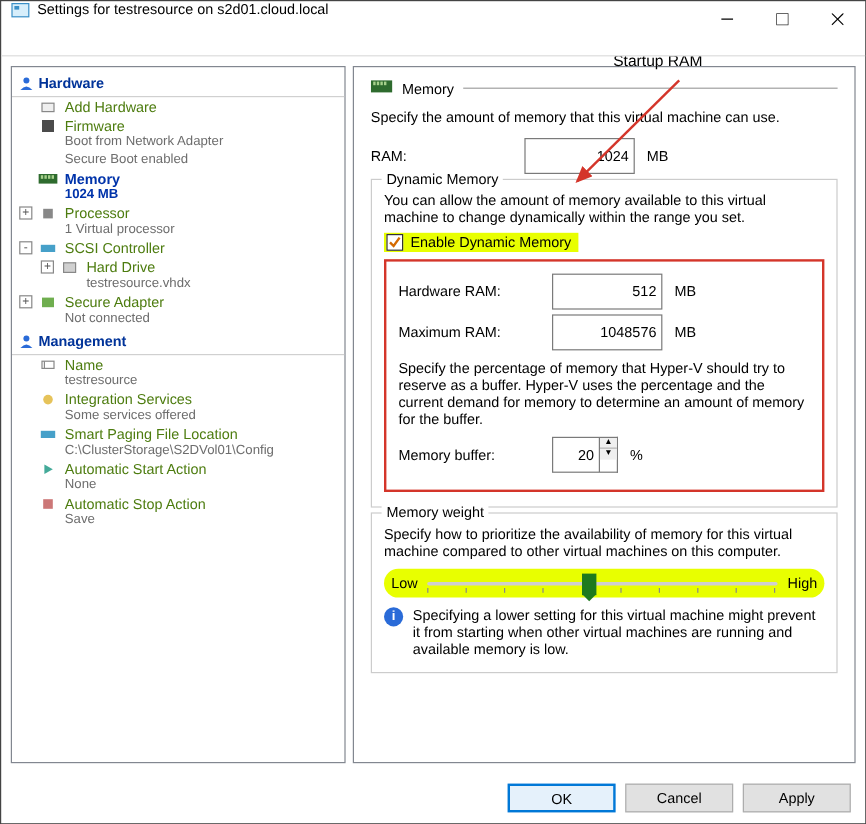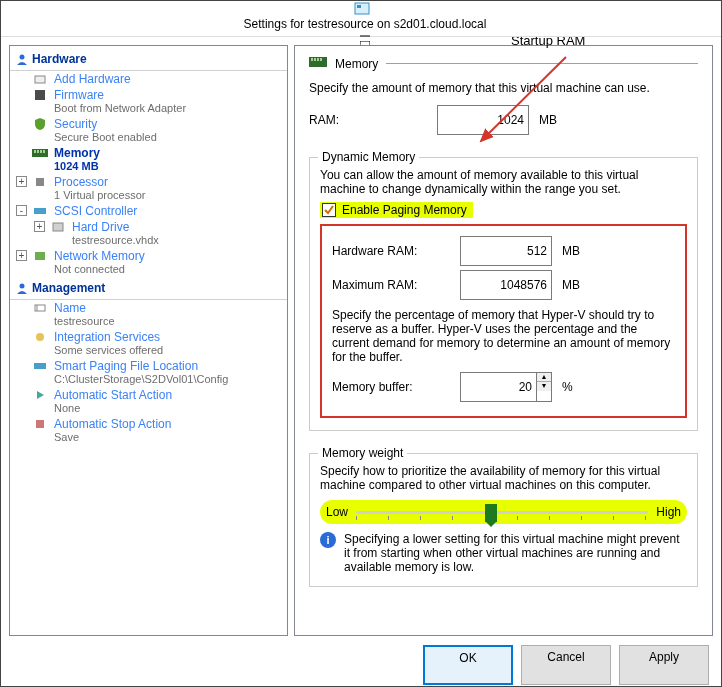--- a/index.html
+++ b/index.html
@@ -1,63 +1,63 @@
 <!DOCTYPE html>
 <html><head>
 <meta charset="utf-8">
 <style>
   * { box-sizing: border-box; font-family: "Segoe UI", Tahoma, sans-serif; font-size: 12px; }
   body { margin: 0; background: #fff; }
   .window { width: 722px; height: 687px; border: 1px solid #444; display: flex; flex-direction: column; position: relative; }
-  .titlebar { height: 36px; display: flex; align-items: center; padding: 0 0 0 8px; border-bottom: 1px solid #ddd; flex-direction: column; }
+  .titlebar { height: 46px; display: flex; padding: 0 0 0 8px; border-bottom: 1px solid #ddd; }
   .titlebar .icon-slot { width: 16px; height: 16px; margin-right: 6px; }
   .titlebar .title { flex: 1; }
   .titlebar .winbtn { width: 46px; height: 30px; display: flex; align-items: center; justify-content: center; color: #222; }
   .body { flex: 1; display: flex; padding: 8px; gap: 6px; overflow: hidden; position: relative; }
   .tree { width: 279px; border: 1px solid #828790; background: #fff; overflow-y: auto; padding: 2px 0; }
   .cat { color: #003399; font-weight: bold; padding: 4px 6px; display: flex; align-items: center; gap: 4px; border-bottom: 1px solid #d0d0d0; }
   .cat svg { flex-shrink: 0; }
   .node { padding: 1px 0 1px 22px; line-height: 14px; }
   .node.expandable { position: relative; }
   .node .row { display: flex; align-items: center; gap: 6px; }
   .node .row .nicon { width: 16px; height: 14px; flex-shrink: 0; display:flex; align-items:center; justify-content:center;}
-  .node .lbl { color: #3b82f6; }
+  .node .lbl { color: #4d7c0f; }
   .node .sub { color: #6d6d6d; font-size: 11px; padding-left: 22px; line-height: 13px; }
   .node.sel .lbl { color: #0033aa; font-weight: bold; }
   .node.sel .sub { color: #0033aa; font-weight: bold; }
   .expander { position: absolute; left: 6px; top: 2px; width: 11px; height: 11px; border: 1px solid #888; background: #fff; font-size: 10px; line-height: 9px; text-align: center; color:#555;}
   .child { padding-left: 40px; }
   .pane { flex: 1; border: 1px solid #828790; background: #fff; padding: 10px 14px; position: relative; overflow:hidden;}
   .ghead { display: flex; align-items: center; gap: 8px; margin-bottom: 10px; }
   .ghead .line { flex: 1; height: 1px; background: #a0a0a0; }
   .ghead .t { font-size: 12px; }
   .desc { margin: 4px 0 10px 0; }
   .frow { display: flex; align-items: center; gap: 8px; margin: 4px 0; }
   .frow label { width: 120px; }
   .frow input[type=text] { width: 92px; text-align: right; padding: 14px 4px; border: 1px solid #7a7a7a; height: 20px;}
   .spinner-wrap { display:flex; }
   .spinner-btns { display:flex; flex-direction:column; border:1px solid #7a7a7a; border-left:none;}
   .spinner-btns div { width:14px; height:9px; font-size:7px; text-align:center; line-height:8px; background:#efefef;}
   .spinner-btns div:first-child { border-bottom:1px solid #aaa;}
-  .group { border: 1px solid #ccc; padding: 10px 10px 12px 10px; margin: 22px 0; position: relative; }
+  .group { border: 1px solid #ccc; padding: 10px 10px 12px 10px; margin: 4px 0; position: relative; }
   .group .gt { position: absolute; top: -8px; left: 8px; background: #fff; padding: 0 4px; color: #000; }
   .redbox { border: 2px solid #d4352a; padding: 6px 10px 10px 10px; margin-top:6px;}
   .hl { background: #e8ff00; display: inline-flex; align-items: center; gap: 6px; padding: 1px 6px 1px 2px; }
   .chk { width: 14px; height: 14px; border: 1px solid #333; display:inline-flex; align-items:center; justify-content:center; background:#fff;}
   .chk svg { display:block;}
   .slider-row { display:flex; align-items:center; gap:8px; background:#e8ff00; padding:2px 6px;}
   .slider-track { flex:1; height:20px; position:relative;}
   .slider-track .bar { position:absolute; top:9px; left:0; right:0; height:3px; background:#cfcfcf; border-radius:2px;}
   .slider-track .tick { position:absolute; top:14px; width:1px; height:4px; background:#888;}
   .slider-track .thumb { position:absolute; top:2px; width:12px; height:18px; background:#1e7a1e; }
   .slider-track .thumb::after{content:"";position:absolute;bottom:-5px;left:0;border-left:6px solid transparent;border-right:6px solid transparent;border-top:6px solid #1e7a1e;}
   .info { display:flex; gap:8px; margin-top:8px; align-items:flex-start;}
   .info .ii { width:16px;height:16px;border-radius:50%;background:#2a6bd8;color:#fff;font-weight:bold;text-align:center;line-height:16px;font-size:11px;flex-shrink:0;}
   .footer { height:42px; border-top: 0; display:flex; justify-content:flex-end; align-items:center; gap:8px; padding:0 12px;}
-  .btn { width:90px; height:40px; border:1px solid #adadad; background:#e1e1e1; text-align:center; line-height:22px;}
+  .btn { width:90px; height:24px; border:1px solid #adadad; background:#e1e1e1; text-align:center; line-height:22px;}
   .btn.primary { border:2px solid #0078d7; background:#e5f1fb;}
   .callout { position:absolute; top:-4px; left:510px; color:#000; font-size:13px; z-index:5; pointer-events:none;}
   .arrow { position:absolute; top:18px; left:470px; width:120px; height:100px; z-index:4; pointer-events:none;}
   .unit { margin-left:2px;}
 </style>
 </head>
 <body>
 
 <div class="window">
 
@@ -122,28 +122,20 @@
             <span class="nicon">
               <svg width="14" height="14">
                 <rect x="2" y="2" width="10" height="10" fill="#4b4b4b"></rect>
               </svg>
             </span>
             <span class="lbl">Firmware</span>
           </div>
         <div class="sub">Boot from Network Adapter</div>
       </div>
       <div class="node">
-        <div class="row">
-            <span class="nicon">
-              <svg width="14" height="14">
-                <path d="M7 1 L12 3 V7 Q12 12 7 13 Q2 12 2 7 V3 Z" fill="#5aa02c"></path>
-              </svg>
-            </span>
-            <span class="lbl">Security</span>
-          </div>
         <div class="sub">Secure Boot enabled</div>
       </div>
       <div class="node sel">
         <div class="row">
             <span class="nicon">
               <svg width="16" height="10">
                 <rect width="16" height="8" y="1" fill="#2e6b2e"></rect>
                 <rect x="2" y="2" width="2" height="3" fill="#a7d08c"></rect>
                 <rect x="5" y="2" width="2" height="3" fill="#a7d08c"></rect>
                 <rect x="8" y="2" width="2" height="3" fill="#a7d08c"></rect>
@@ -190,21 +182,21 @@
         <div class="sub">testresource.vhdx</div>
       </div>
       <div class="node expandable">
         <div class="expander">+</div>
         <div class="row">
             <span class="nicon">
               <svg width="14" height="14">
                 <rect x="2" y="3" width="10" height="8" fill="#6fae4f"></rect>
               </svg>
             </span>
-            <span class="lbl">Network Memory</span>
+            <span class="lbl">Secure Adapter</span>
           </div>
         <div class="sub">Not connected</div>
       </div>
 
       <div class="cat">
         <svg width="12" height="12">
             <circle cx="6" cy="4" r="2.5" fill="#2a6bd8"></circle>
             <path d="M1 12 Q6 6 11 12" fill="#2a6bd8"></path>
           </svg>
         <span>Management</span>
@@ -289,39 +281,39 @@
       <div class="group">
         <span class="gt">Dynamic Memory</span>
         <div>You can allow the amount of memory available to this virtual machine to change dynamically within the range you set.</div>
         <div style="margin:6px 0;">
           <span class="hl">
             <span class="chk">
                 <svg width="10" height="10">
                   <path d="M1 5 L4 8 L9 1" stroke="#d46a00" stroke-width="2" fill="none"></path>
                 </svg>
               </span>
-            <span>Enable Paging Memory</span>
+            <span>Enable Dynamic Memory</span>
           </span>
         </div>
         <div class="redbox">
           <div class="frow">
             <label>Hardware RAM:</label>
             <input style="" type="text" value="512">
             <span class="unit">MB</span>
           </div>
           <div class="frow">
             <label>Maximum RAM:</label>
             <input type="text" value="1048576" style="">
             <span class="unit">MB</span>
           </div>
           <div style="margin:8px 0;">Specify the percentage of memory that Hyper-V should try to reserve as a buffer. Hyper-V uses the percentage and the current demand for memory to determine an amount of memory for the buffer.</div>
           <div class="frow">
             <label>Memory buffer:</label>
             <div class="spinner-wrap">
-              <input type="text" style="width: 77px;" value="20">
+              <input type="text" style="width: 40px;" value="20">
               <div class="spinner-btns">
                   <div>▲</div>
                   <div>▼</div>
                 </div>
             </div>
             <span class="unit">%</span>
           </div>
         </div>
       </div>
 

